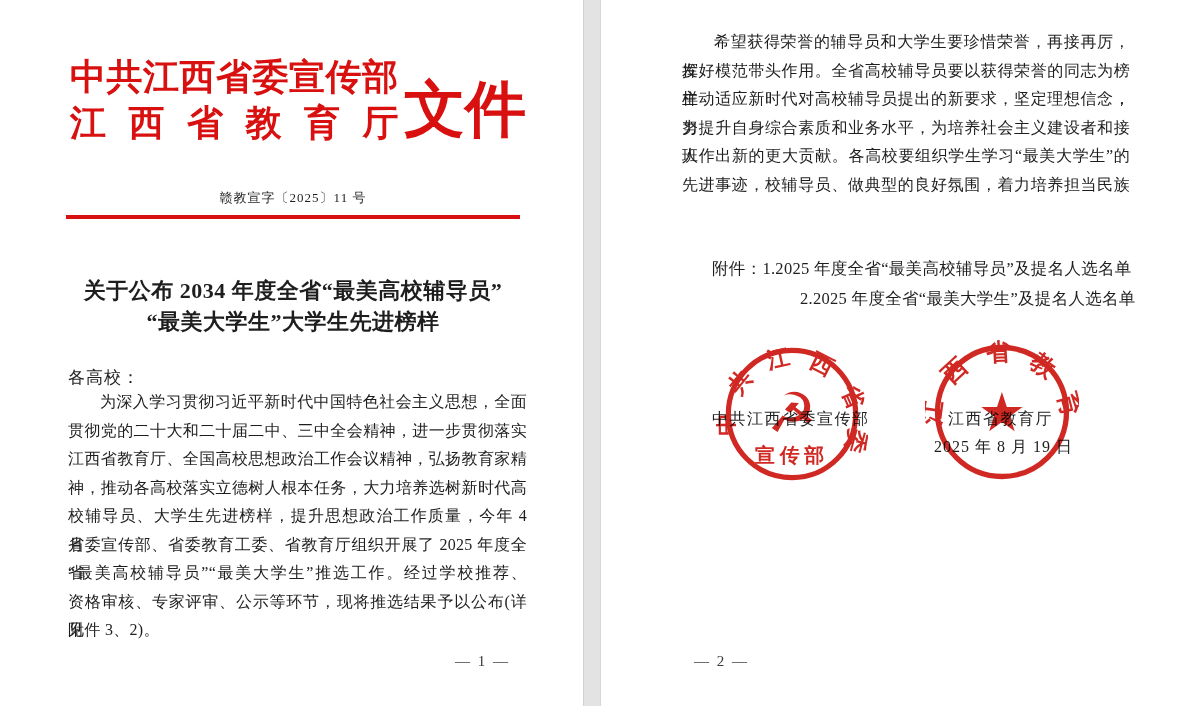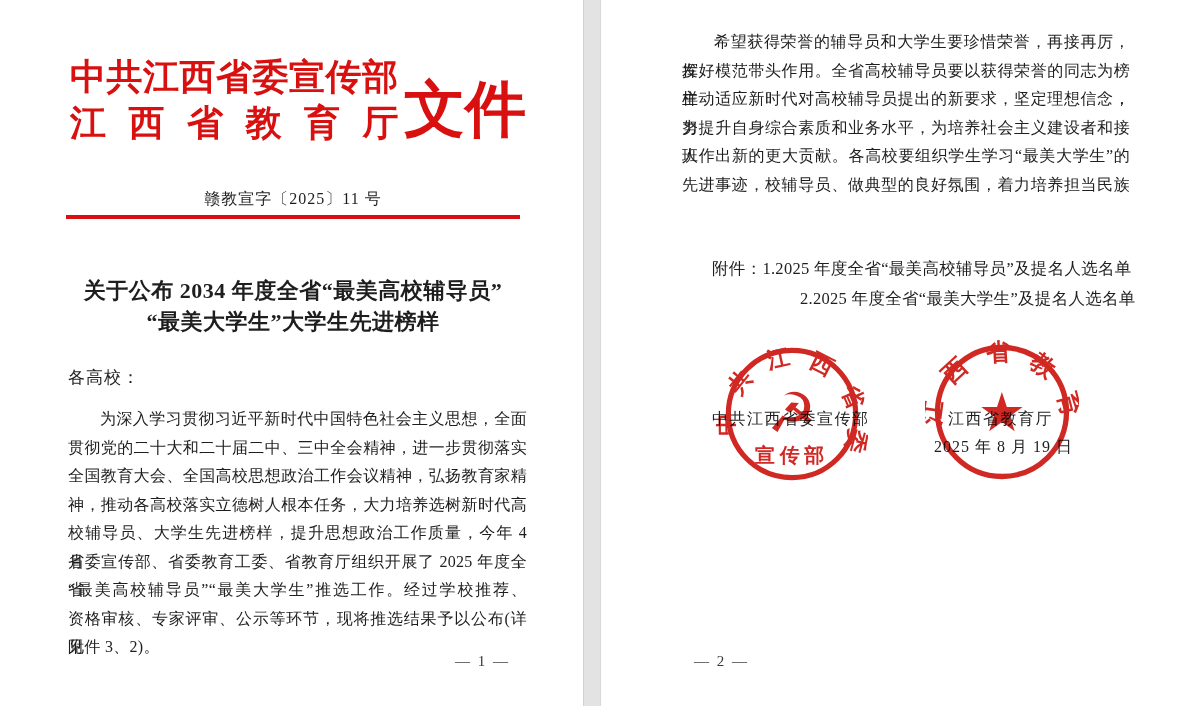--- a/index.html
+++ b/index.html
@@ -22,27 +22,27 @@
     position:absolute;left:583px;top:0;width:18px;height:706px;
     background:var(--divider);
     border-left:1px solid #d2d2d2;border-right:1px solid #d8d8d8;
     box-sizing:border-box;
   }
   
   .org-block{left:70px;top:57px;width:340px;color:var(--header-red);font-weight:bold;}
   .org-line1{font-size:36px;line-height:40px;letter-spacing:0.5px;white-space:nowrap;}
   .org-line2{font-size:36px;line-height:40px;letter-spacing:22.5px;white-space:nowrap;margin-top:6px;}
   .doc-type{left:404px;top:84px;font-size:61px;line-height:52px;font-weight:bold;color:var(--header-red);letter-spacing:0px;white-space:nowrap;}
-  .doc-number{left:66px;top:189px;width:454px;text-align:center;font-size:16px;letter-spacing:1px;white-space:nowrap;}
+  .doc-number{left:66px;top:189px;width:454px;text-align:center;font-size:13px;letter-spacing:1px;white-space:nowrap;}
   .red-rule{left:66px;top:215px;width:454px;height:3.5px;background:var(--header-red);}
   
   .title{left:56px;top:275px;width:474px;text-align:center;font-weight:bold;font-size:22px;line-height:31px;letter-spacing:0.5px;white-space:nowrap;}
   .salutation{left:68px;top:366px;font-size:17px;letter-spacing:1px;}
   .body-block{width:459px;}
-  .body1{left:68px;top:405px;}
+  .body1{left:68px;top:388px;}
   .body2{left:682px;top:28px;width:448px;}
   .bl{font-size:16px;height:28.5px;line-height:28.5px;text-align:justify;text-align-last:justify;letter-spacing:0.3px;}
   .bl.ind{text-indent:2em;}
   .bl.nj{text-align-last:left;text-align:left;}
   
   .attach1{left:712px;top:258px;font-size:16.5px;letter-spacing:0.3px;white-space:nowrap;}
   .attach2{left:800px;top:288px;font-size:16.5px;letter-spacing:0.3px;white-space:nowrap;}
   .sig{font-size:16px;letter-spacing:1.5px;white-space:nowrap;}
   .sig-org1{left:712px;top:409px;}
   .sig-org2{left:948px;top:409px;}
@@ -73,21 +73,21 @@
     <div class="abs red-rule"></div>
 
     <div class="abs title" style="top:275px">关于公布 2034 年度全省“最美高校辅导员”</div>
     <div class="abs title" style="top:306px">“最美大学生”大学生先进榜样</div>
 
     <div class="abs salutation">各高校：</div>
 
     <div class="abs body1 body-block">
       <div class="bl ind">为深入学习贯彻习近平新时代中国特色社会主义思想，全面</div>
       <div class="bl">贯彻党的二十大和二十届二中、三中全会精神，进一步贯彻落实</div>
-      <div class="bl">全国教育大会、全国高校思想政治工作会议精神，弘扬教育家精</div>
+      <div class="bl">江西省教育厅、全国高校思想政治工作会议精神，弘扬教育家精</div>
       <div class="bl">神，推动各高校落实立德树人根本任务，大力培养选树新时代高</div>
       <div class="bl">校辅导员、大学生先进榜样，提升思想政治工作质量，今年 4 月，</div>
       <div class="bl">省委宣传部、省委教育工委、省教育厅组织开展了 2025 年度全省</div>
       <div class="bl">“最美高校辅导员”“最美大学生”推选工作。经过学校推荐、</div>
       <div class="bl">资格审核、专家评审、公示等环节，现将推选结果予以公布(详见</div>
       <div class="bl nj">附件 3、2)。</div>
     </div>
 
     <div class="abs pagenum pn1">— 1 —</div>
   </div>

